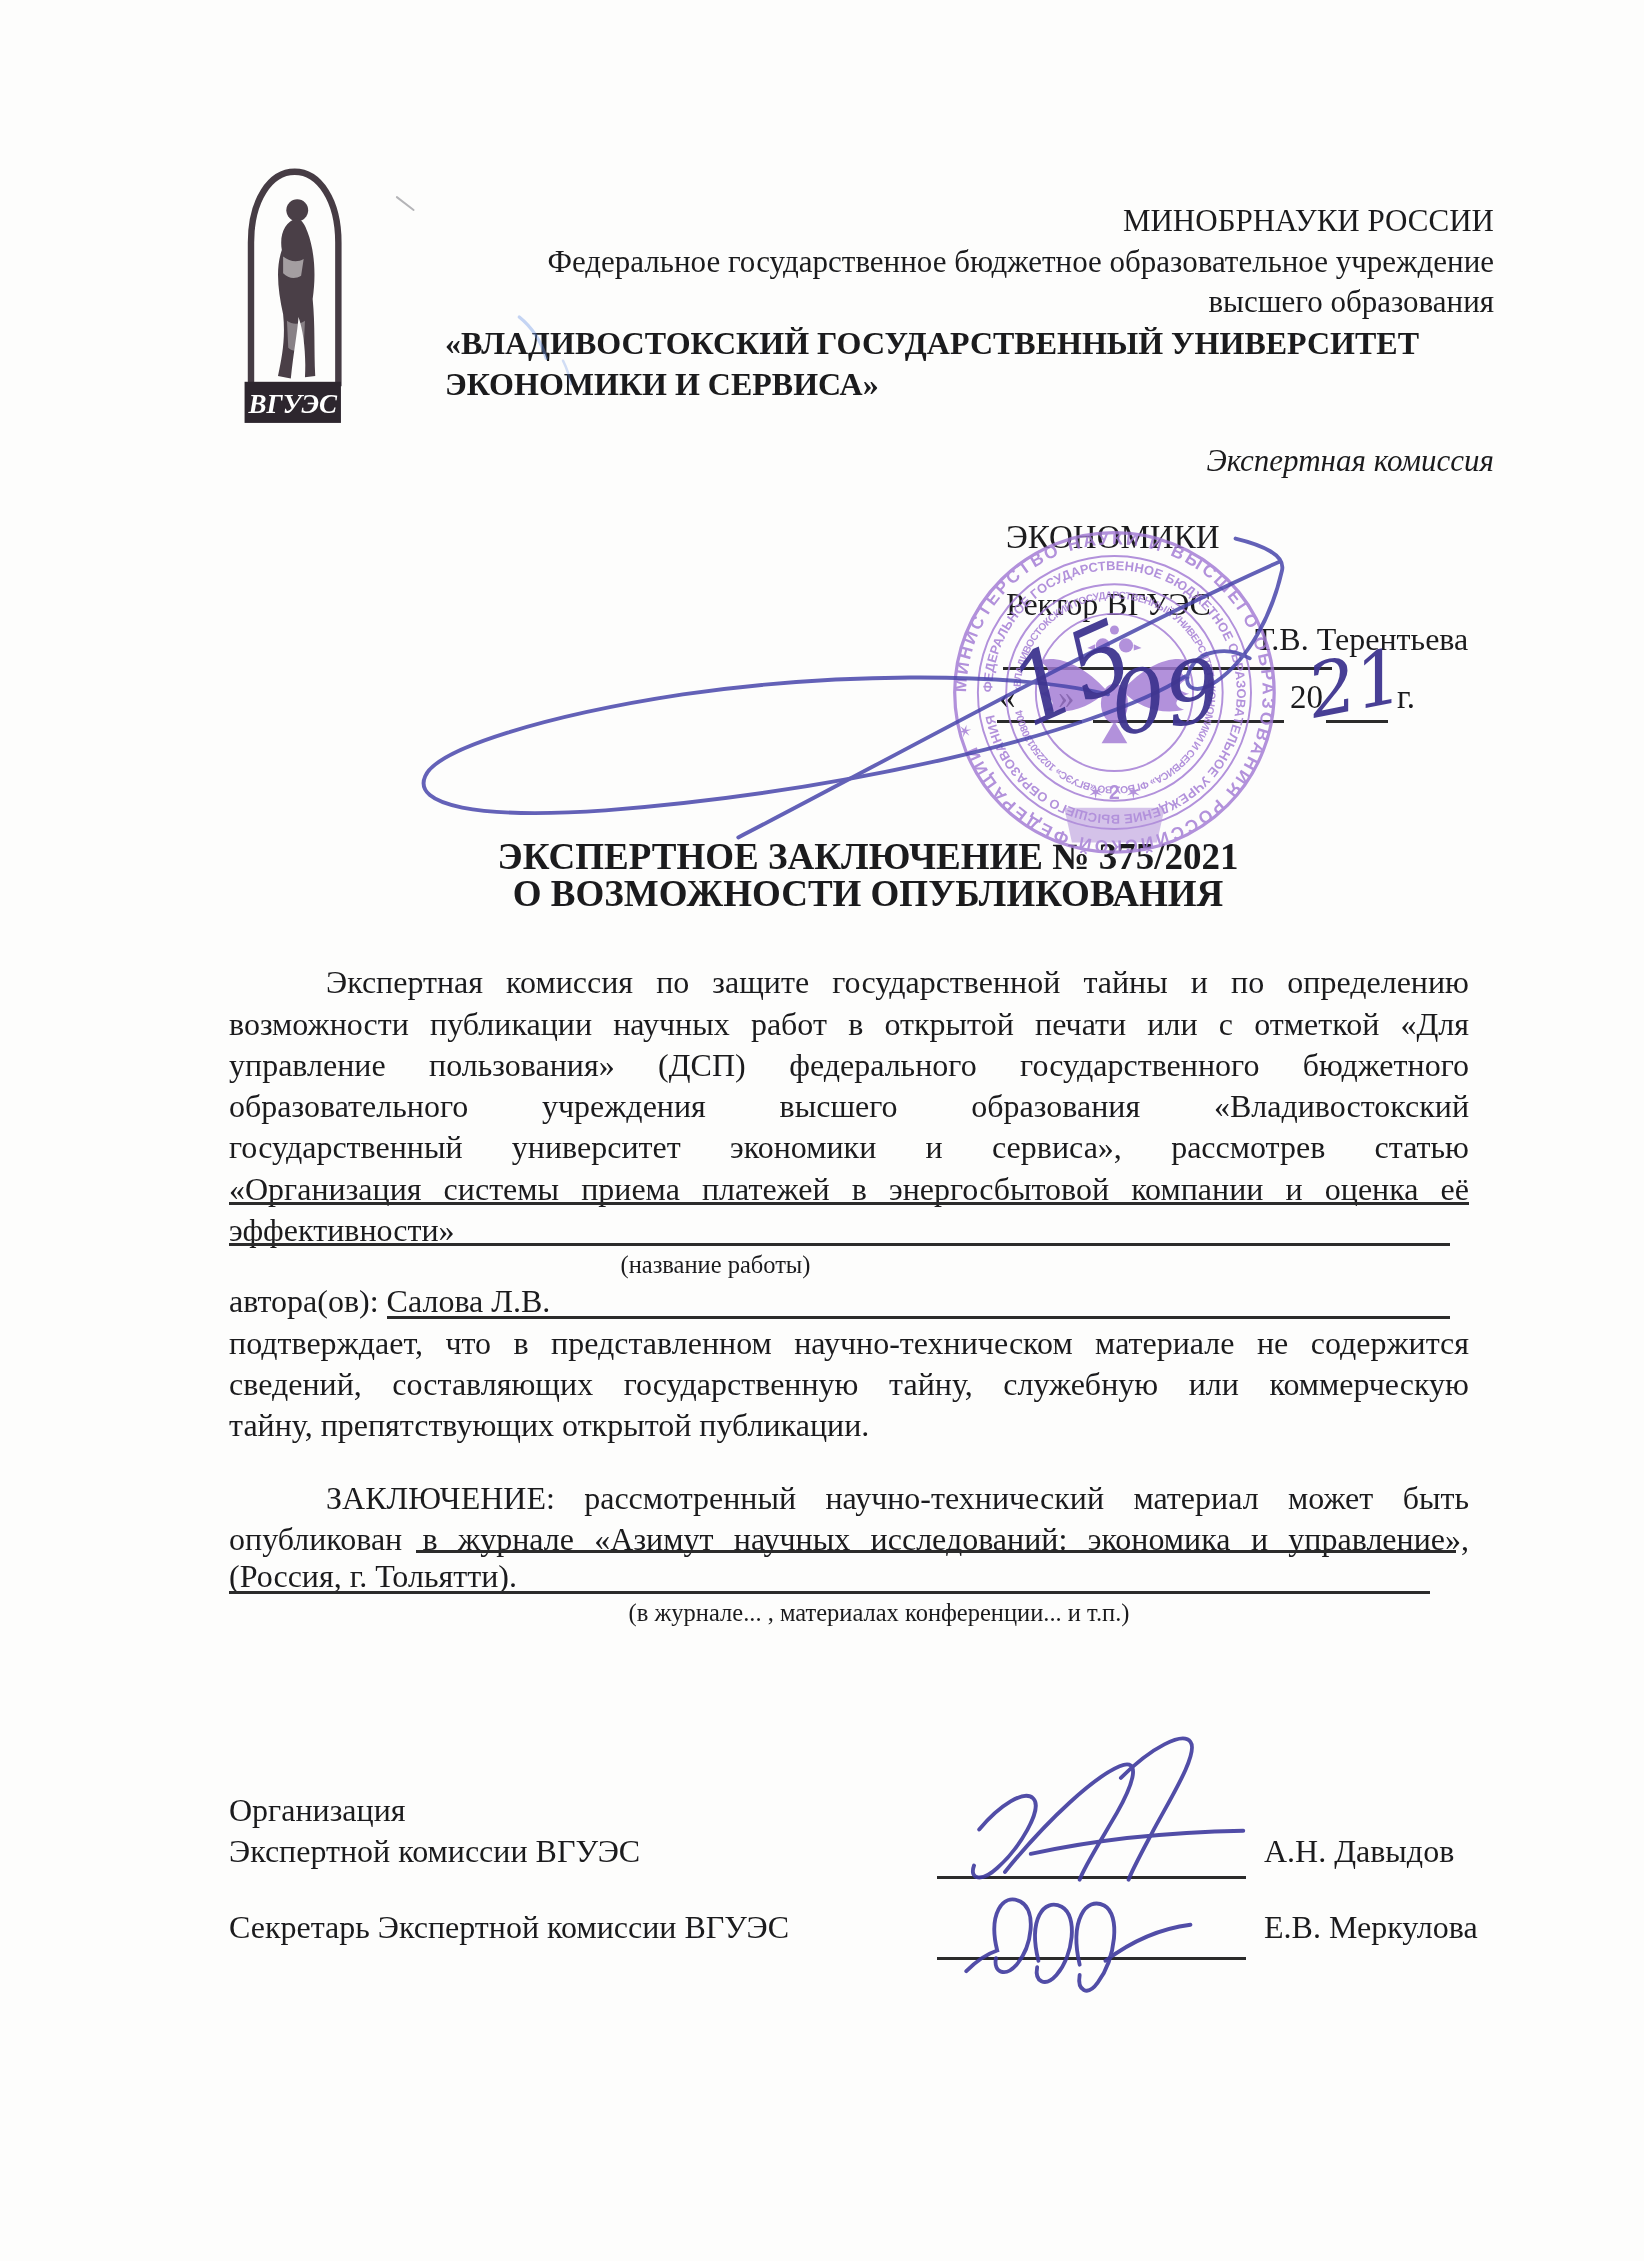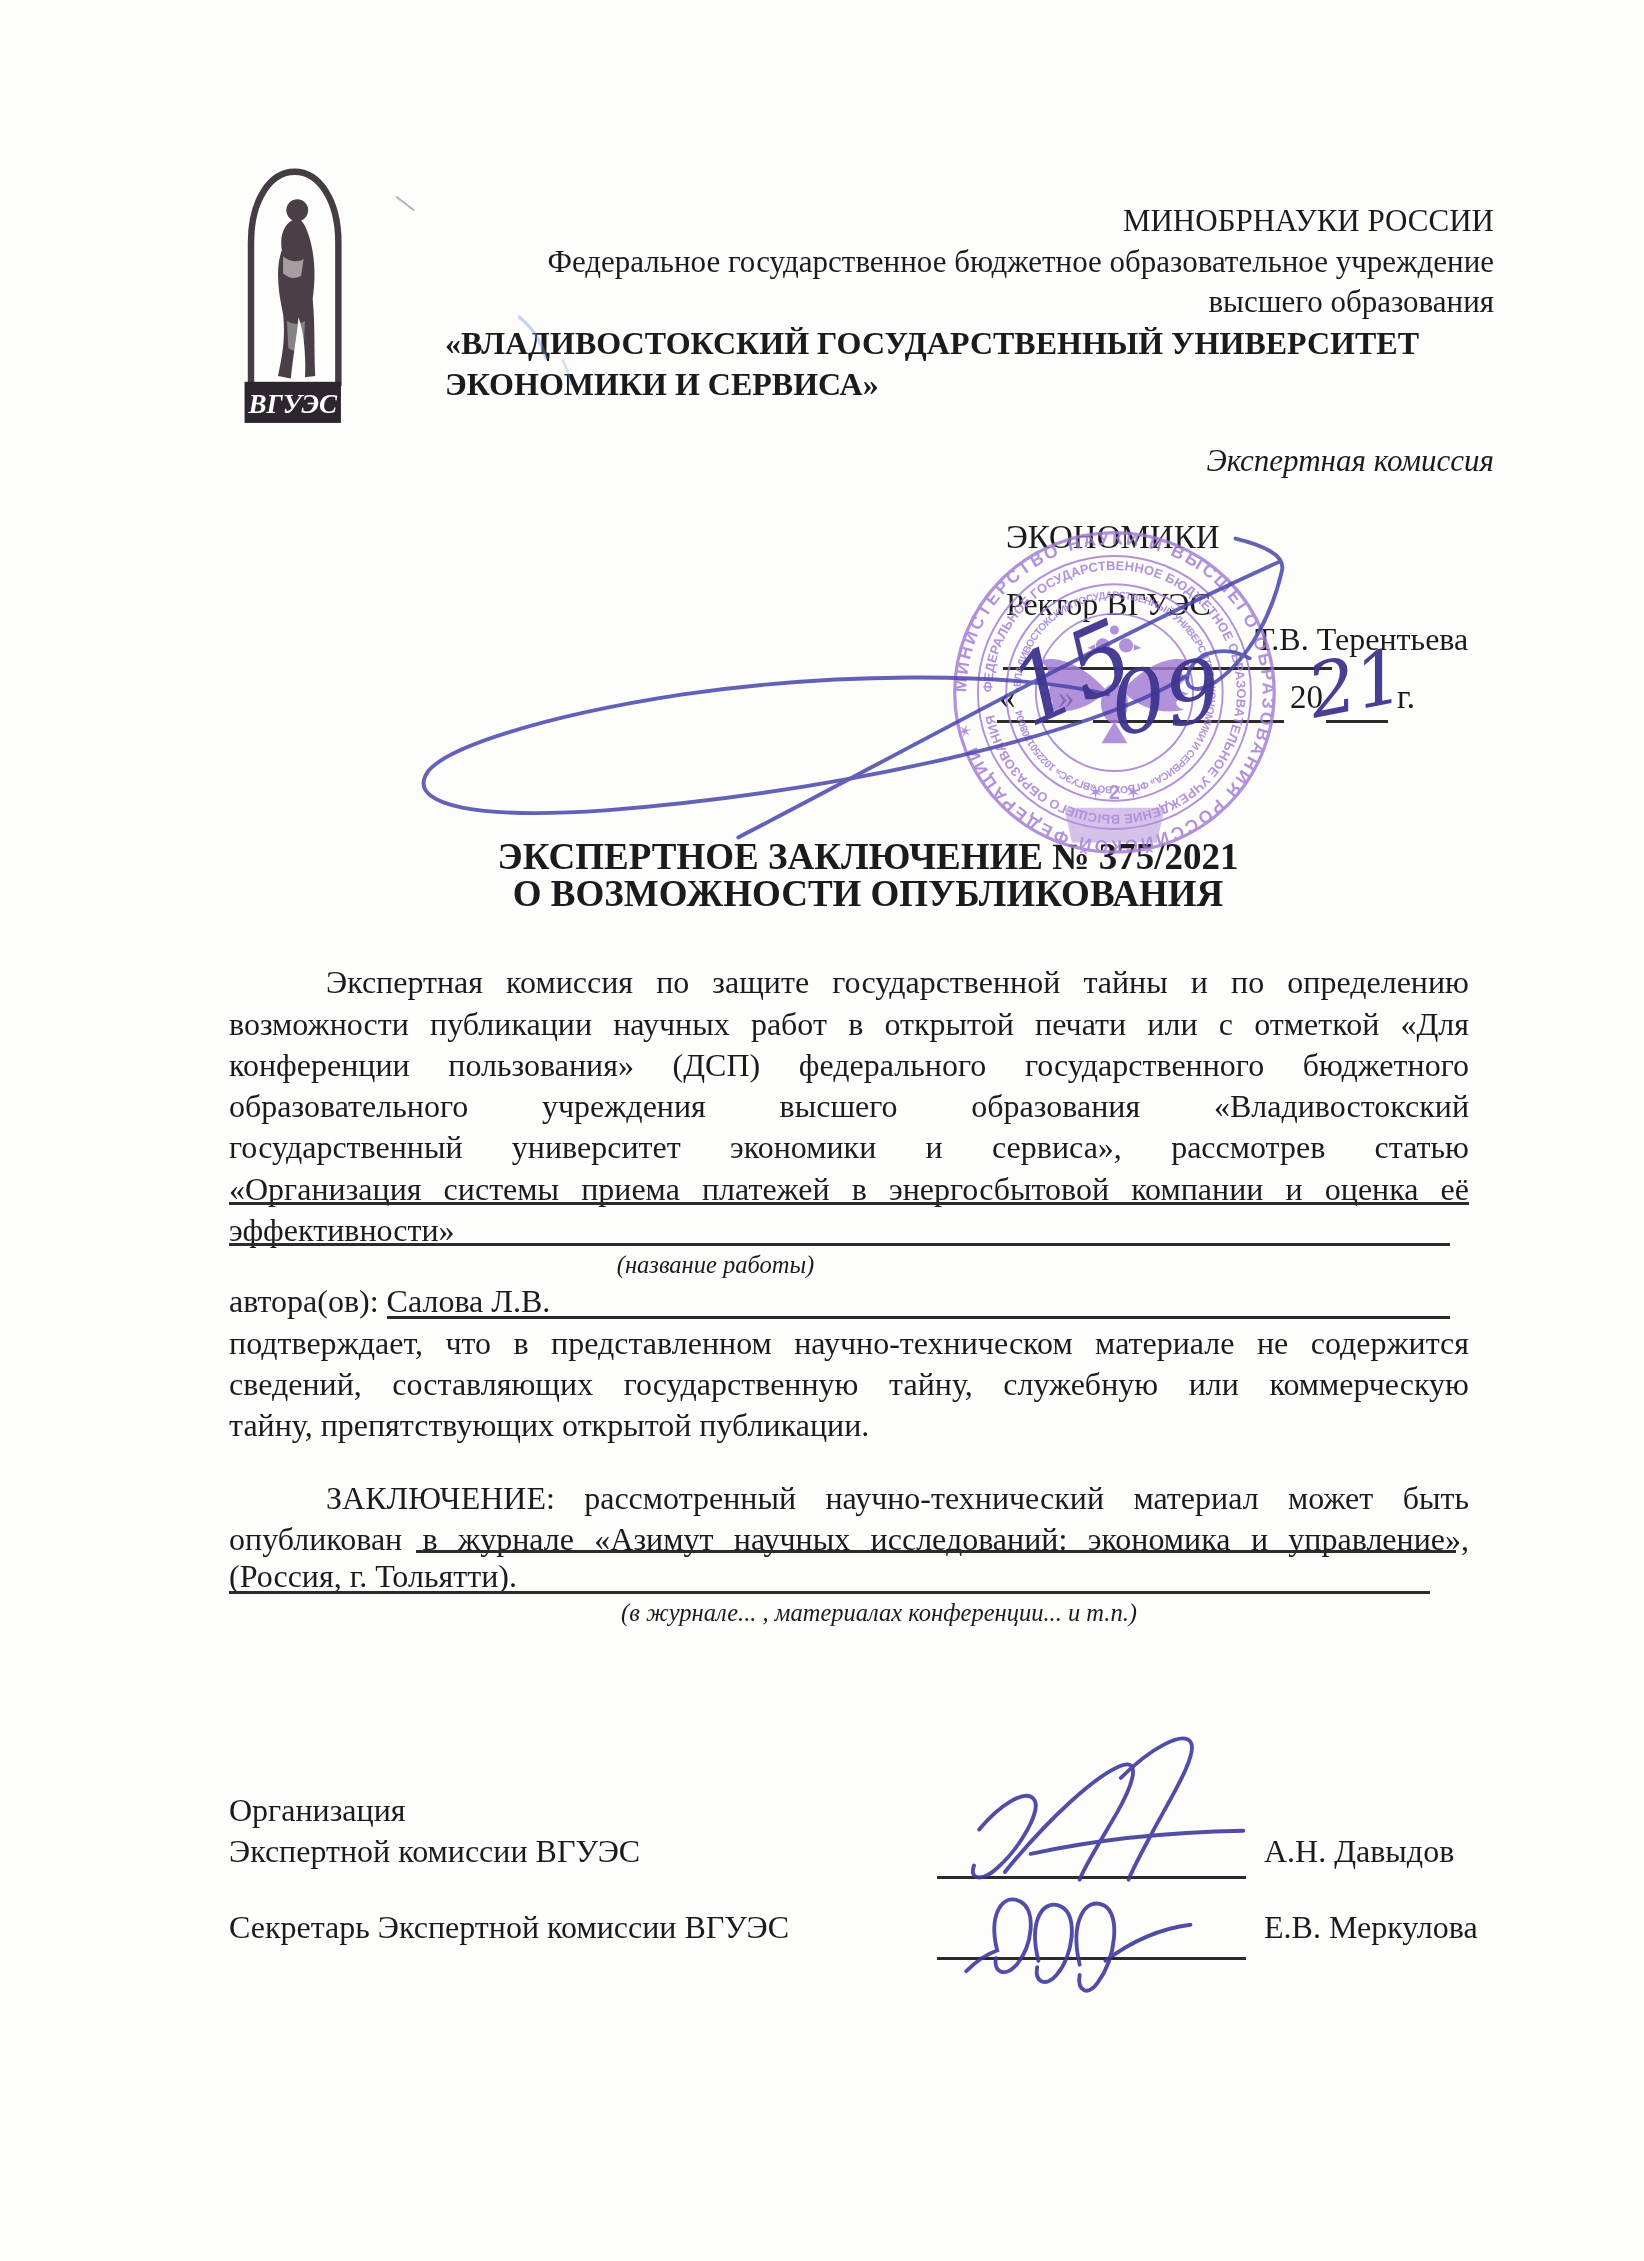--- a/index.html
+++ b/index.html
@@ -7,21 +7,21 @@
         font-family:"Liberation Serif","DejaVu Serif",serif;color:#1b1b1d;}
   .t{position:absolute;white-space:nowrap;}
   .bl{position:absolute;left:229px;width:1240px;font-size:32px;line-height:41px;}
   .j{text-align:justify;text-align-last:justify;}
   .ind{text-indent:97px;}
   .i{font-style:italic;}
   .rule{position:absolute;background:#2b2b2b;height:2.6px;}
   .hdr{left:476px;width:1018px;text-align:right;font-size:31px;}
   .hdrb{left:445px;width:1031px;text-align:left;font-size:32px;font-weight:bold;}
   .title{left:267px;width:1202px;text-align:center;font-size:37px;font-weight:bold;line-height:39px;}
-  .cap{font-size:24.5px;font-style:italic;}
+  .cap{font-size:24.5px;}
   svg{position:absolute;left:0;top:0;pointer-events:none;}
   .stamp-ring{fill:none;}
   .stamp-text{font-family:"Liberation Sans","DejaVu Sans",sans-serif;font-weight:bold;}
   .hand{font-family:"DejaVu Serif","Liberation Serif",serif;font-style:italic;}
 </style>
 </head>
 <body>
 
 <div class="page">
 
@@ -56,21 +56,21 @@
   <div class="t" style="left:1397px;top:679px;font-size:33px">г.</div>
   <div class="rule" style="left:997px;top:720px;width:85px"></div>
   <div class="rule" style="left:1093px;top:720px;width:191px"></div>
   <div class="rule" style="left:1326px;top:720px;width:62px"></div>
 
   <div class="t title" style="top:837px">ЭКСПЕРТНОЕ ЗАКЛЮЧЕНИЕ № 375/2021</div>
   <div class="t title" style="top:874px">О ВОЗМОЖНОСТИ ОПУБЛИКОВАНИЯ</div>
 
   <div class="bl j ind" style="top:962px">Экспертная комиссия по защите государственной тайны и по определению</div>
   <div class="bl j" style="top:1004px">возможности публикации научных работ в открытой печати или с отметкой «Для</div>
-  <div class="bl j" style="top:1045px">конференции пользования» (ДСП) федерального государственного бюджетного</div>
+  <div class="bl j" style="top:1045px">управление пользования» (ДСП) федерального государственного бюджетного</div>
   <div class="bl j" style="top:1086px">образовательного учреждения высшего образования «Владивостокский</div>
   <div class="bl j" style="top:1127px">государственный университет экономики и сервиса», рассмотрев статью</div>
   <div class="bl j" style="top:1169px">«Организация системы приема платежей в энергосбытовой компании и оценка её</div>
   <div class="bl" style="top:1210px">эффективности»</div>
   <div class="rule" style="left:229px;top:1202px;width:1240px"></div>
   <div class="rule" style="left:229px;top:1243px;width:1221px"></div>
   <div class="t cap" style="left:229px;top:1251px;width:973px;text-align:center;white-space:normal">(название работы)</div>
 
   <div class="bl" style="top:1281px">
     <span>автора(ов): </span><span>Салова Л.В.</span>

